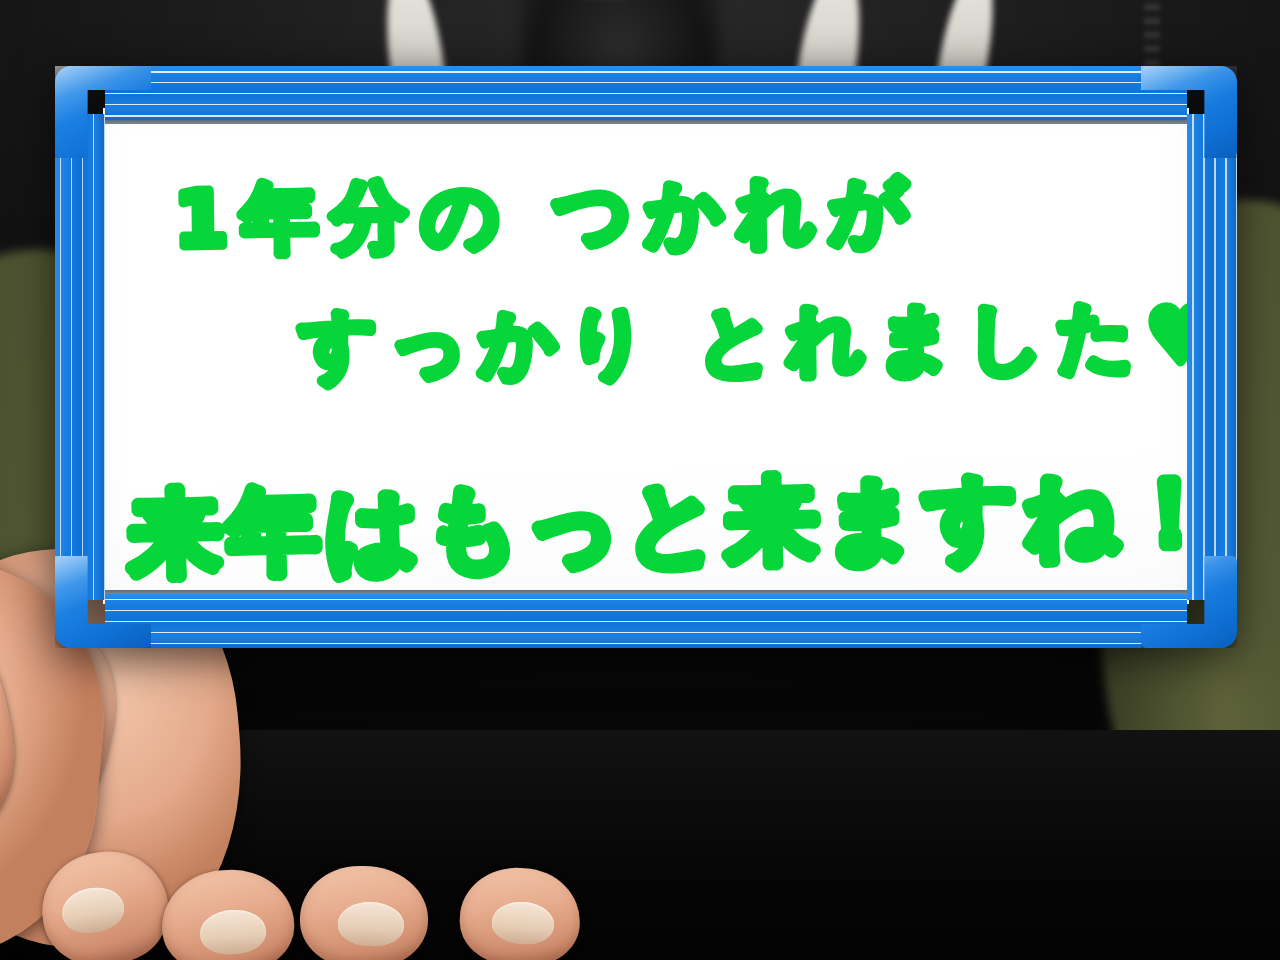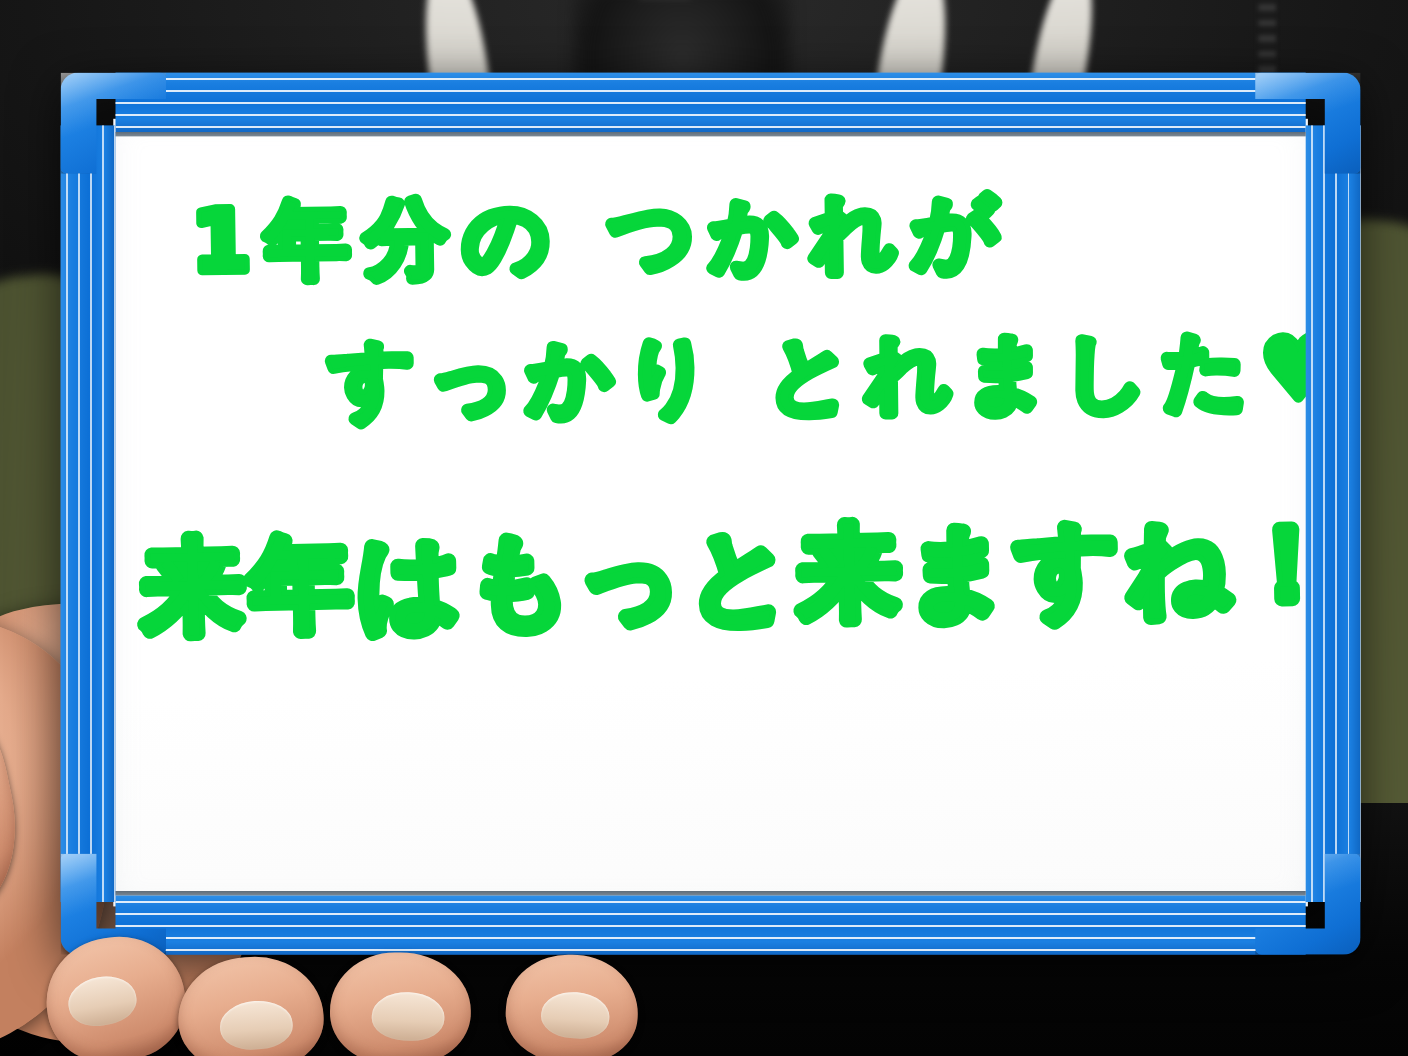--- a/index.html
+++ b/index.html
@@ -110,21 +110,21 @@
     box-shadow:0 4px 18px rgba(0,0,0,.55);
   }
   .thumb-r{
     right:-10px;top:620px;width:132px;height:215px;
     border-radius:46% 48% 50% 42%/42% 44% 46% 50%;
     transform:rotate(-12deg);
   }
 
   
   .board{
-    position:absolute;left:55px;top:66px;width:1182px;height:802px;
+    position:absolute;left:55px;top:66px;width:1182px;height:582px;
     filter:drop-shadow(0 10px 22px rgba(0,0,0,.65));
   }
   
   .surface{
     position:absolute;left:48px;top:42px;right:48px;bottom:44px;
     background:linear-gradient(178deg,#ffffff 0%,#ffffff 70%,#fbfbfb 100%);
     box-shadow:inset 0 0 26px rgba(190,198,208,.18);
   }
   
   .rail{position:absolute;}

